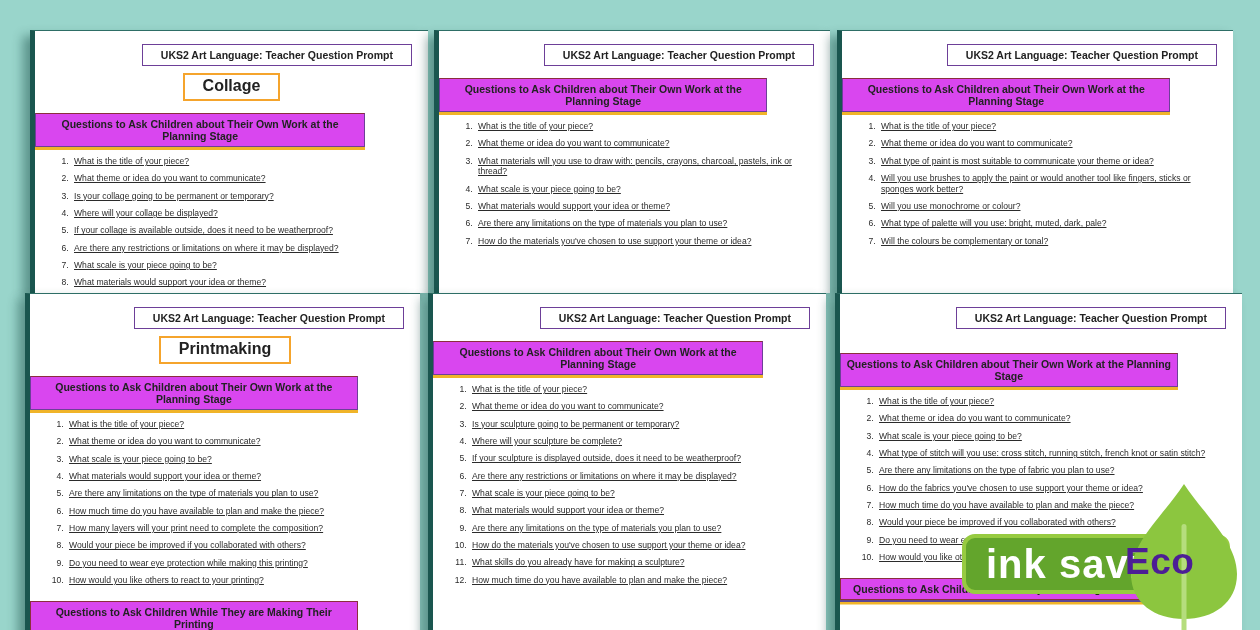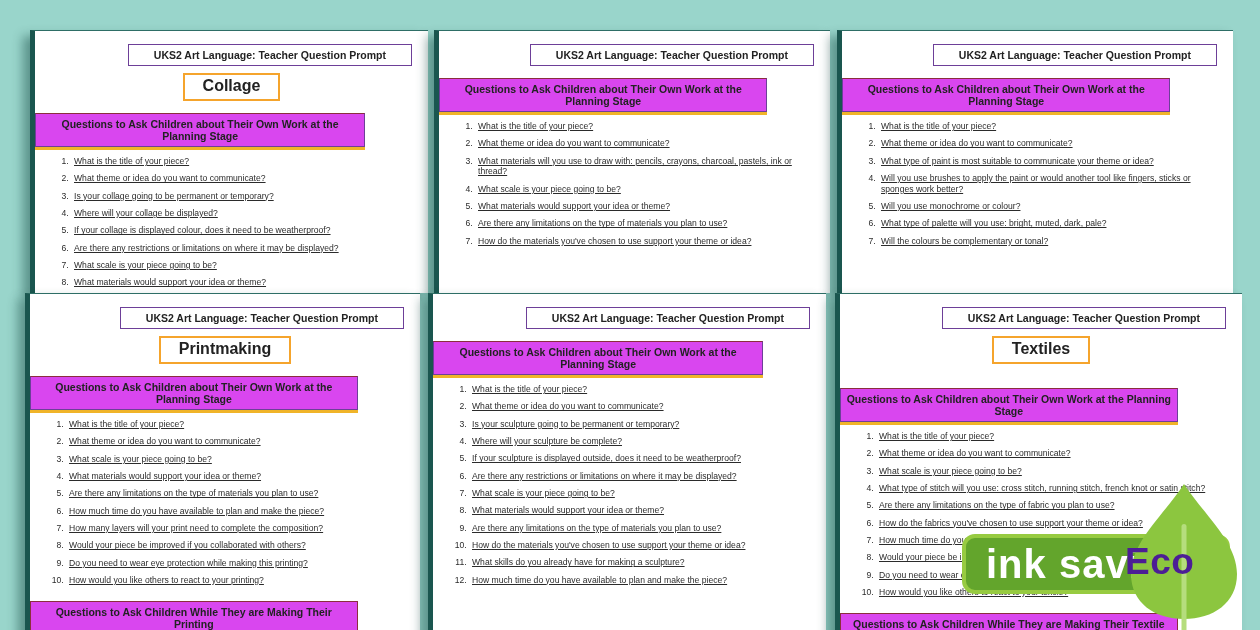--- a/index.html
+++ b/index.html
@@ -19,21 +19,21 @@
     box-shadow:-7px 6px 10px rgba(16,67,60,.45);
   }
   .card-collage{left:30px;top:30px;width:398px;height:263px;}
   .card-drawing{left:434px;top:30px;width:396px;height:263px;}
   .card-painting{left:837px;top:30px;width:396px;height:263px;}
   .card-printmaking{left:25px;top:293px;width:395px;height:345px;z-index:2;}
   .card-sculpture{left:428px;top:293px;width:398px;height:345px;z-index:2;}
   .card-textiles{left:835px;top:293px;width:407px;height:345px;z-index:2;}
   .head-box{
     align-self:flex-end;margin:13px 16px 0 0;border:1.6px solid var(--purple);
-    font-size:10.5px;font-weight:bold;padding:4px 25px;white-space:nowrap;background:#fff;
+    font-size:10.5px;font-weight:bold;padding:4px 18px;white-space:nowrap;background:#fff;
   }
   .title-box{
     align-self:center;margin-top:7px;border:2.5px solid var(--orange);
     font-size:16px;font-weight:bold;padding:2px 18px 4px;background:#fff;white-space:nowrap;
   }
   .section-heading{
     align-self:flex-start;margin-top:12px;width:84%;background:#d946ef;
     border:1.3px solid var(--purple);border-top-color:var(--maroon);
     box-shadow:0 3px 0 var(--gold);
     text-align:center;font-weight:bold;font-size:10.5px;padding:4px 4px;
@@ -67,21 +67,21 @@
 
 <div class="card card-collage">
   <div class="head-box">UKS2 Art Language: Teacher Question Prompt</div>
   <div class="title-box">Collage</div>
   <div class="section-heading first">Questions to Ask Children about Their Own Work at the Planning Stage</div>
   <ol class="questions">
       <li>What is the title of your piece?</li>
       <li>What theme or idea do you want to communicate?</li>
       <li>Is your collage going to be permanent or temporary?</li>
       <li>Where will your collage be displayed?</li>
-      <li>If your collage is displayed colour, does it need to be weatherproof?</li>
+      <li>If your collage is available outside, does it need to be weatherproof?</li>
       <li>Are there any restrictions or limitations on where it may be displayed?</li>
       <li>What scale is your piece going to be?</li>
       <li>What materials would support your idea or theme?</li>
     </ol>
 </div>
 
 <div class="card card-drawing">
   <div class="head-box">UKS2 Art Language: Teacher Question Prompt</div>
   <div class="section-heading first">Questions to Ask Children about Their Own Work at the Planning Stage</div>
   <ol class="questions">
@@ -143,21 +143,20 @@
       <li>What materials would support your idea or theme?</li>
       <li>Are there any limitations on the type of materials you plan to use?</li>
       <li>How do the materials you've chosen to use support your theme or idea?</li>
       <li>What skills do you already have for making a sculpture?</li>
       <li>How much time do you have available to plan and make the piece?</li>
     </ol>
 </div>
 
 <div class="card card-textiles">
   <div class="head-box">UKS2 Art Language: Teacher Question Prompt</div>
-  <div class="title-box">Textiles</div>
   <div class="section-heading first">Questions to Ask Children about Their Own Work at the Planning Stage</div>
   <ol class="questions">
       <li>What is the title of your piece?</li>
       <li>What theme or idea do you want to communicate?</li>
       <li>What scale is your piece going to be?</li>
       <li>What type of stitch will you use: cross stitch, running stitch, french knot or satin stitch?</li>
       <li>Are there any limitations on the type of fabric you plan to use?</li>
       <li>How do the fabrics you've chosen to use support your theme or idea?</li>
       <li>How much time do you have available to plan and make the piece?</li>
       <li>Would your piece be improved if you collaborated with others?</li>

